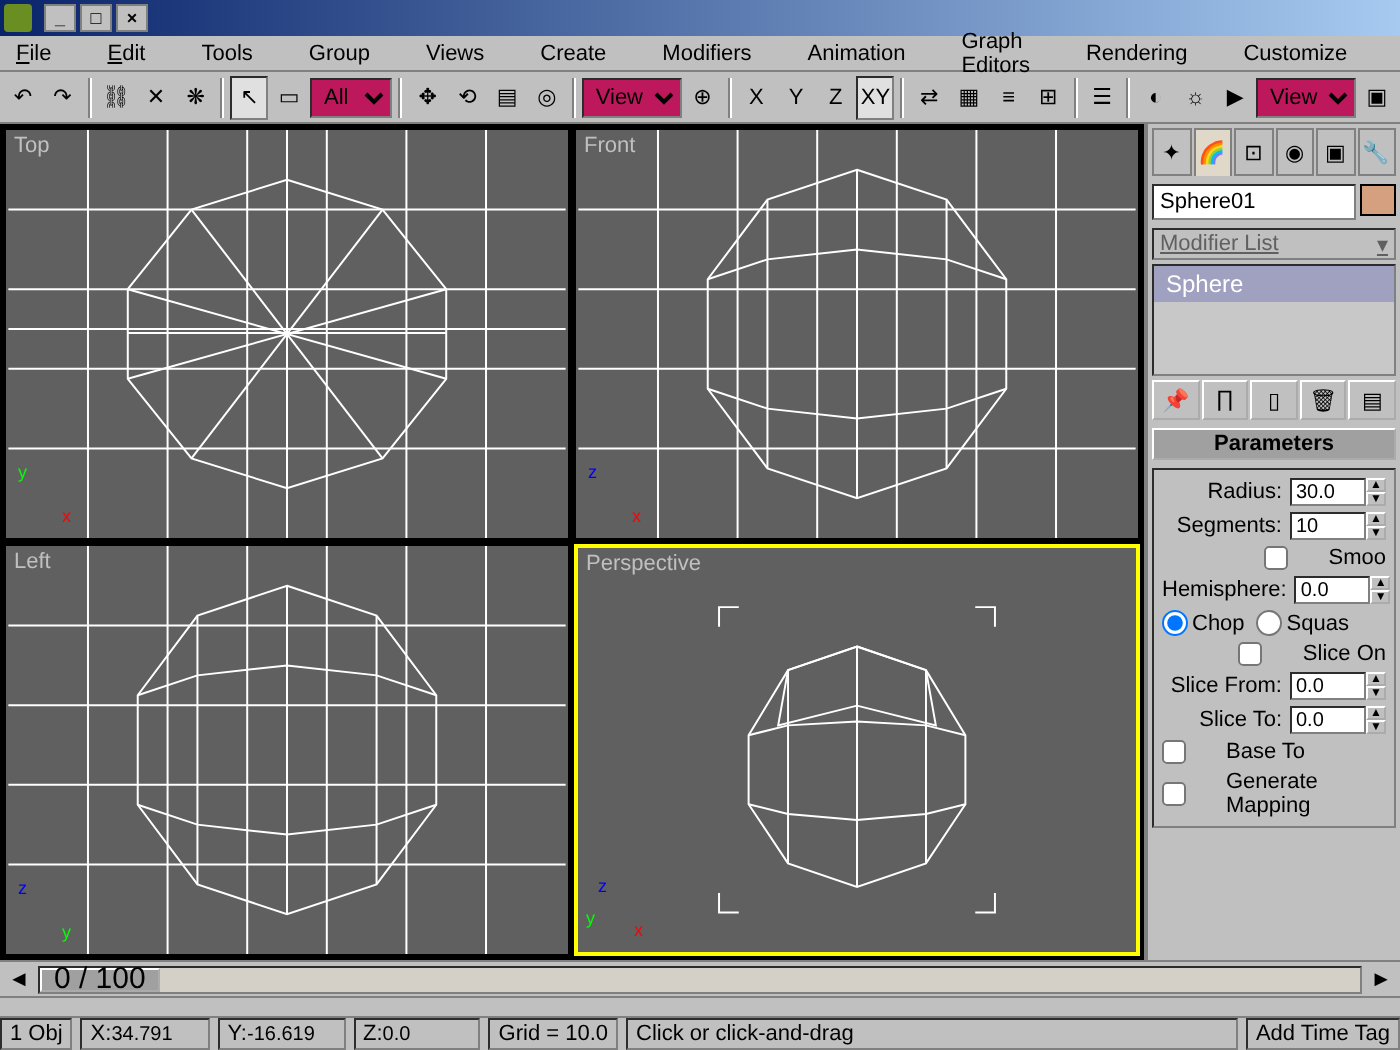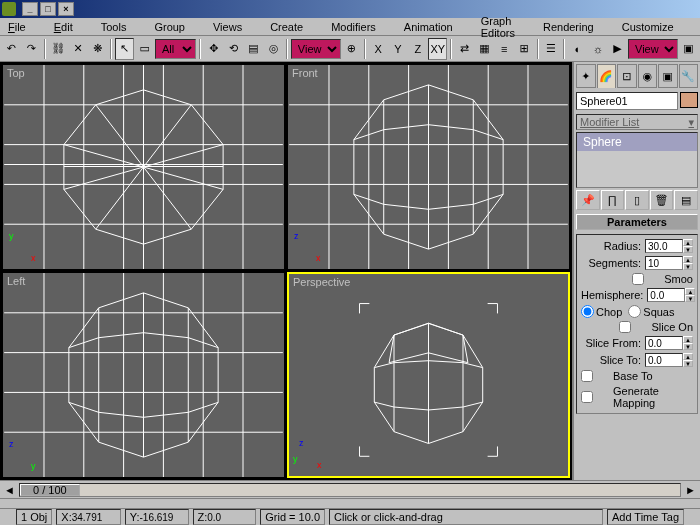--- a/index.html
+++ b/index.html
@@ -51,24 +51,24 @@
 .spinner .arrows { display: flex; flex-direction: column; }
 .spinner .arrow { width: 10px; height: 7px; background: #c0c0c0; border: 1px outset #fff; font-size: 6px; display: flex; align-items: center; justify-content: center; cursor: pointer; }
 .chk { display: flex; align-items: center; gap: 20px; }
 .chk input { width: 12px; height: 12px; }
 .radio-row { display: flex; gap: 6px; }
 .radio-row label { display: flex; align-items: flex-end; gap: 2px; }
 
 .bottom-area { height: 45px; background: #c0c0c0; border-top: 1px solid #808080; display: flex; flex-direction: column; }
 .track-bar { height: 18px; display: flex; align-items: center; padding: 0 4px; gap: 4px; border-bottom: 1px solid #808080; }
 .time-slider { flex: 1; height: 14px; background: #d4d0c8; border: 1px inset #808080; position: relative; }
-.time-block { position: absolute; left: 0; top: 0; height: 100%; width: 60px; background: #a0a0a0; border: 1px outset #fff; display: flex; align-items: center; justify-content: center; font-size: 11px; }
+.time-block { position: absolute; left: 0; top: 0; height: 100%; width: 60px; background: #a0a0a0; border: 1px outset #fff; display: flex; align-items: center; justify-content: center; font-size: 15px; }
 .ruler { height: 10px; background: #c0c0c0; border-bottom: 1px solid #808080; }
 
-.status-bar { flex: 1; display: flex; align-items: flex-end; padding: 0 16px; gap: 4px; font-size: 10px; }
+.status-bar { flex: 1; display: flex; align-items: flex-end; padding: 0 0; gap: 4px; font-size: 10px; }
 .status-cell { border: 1px inset #808080; padding: 1px 4px; background: #c0c0c0; height: 16px; display: flex; align-items: center; }
 .status-cell input { border: none; background: transparent; width: 44px; font-size: 10px; }
 
 svg.wire { position: absolute; inset: 0; width: 100%; height: 100%; }
 svg.wire line, svg.wire polyline, svg.wire polygon { stroke: #fff; stroke-width: 1; fill: none; }
 </style>
 </head>
 <body>
 
 <div class="title-bar">

